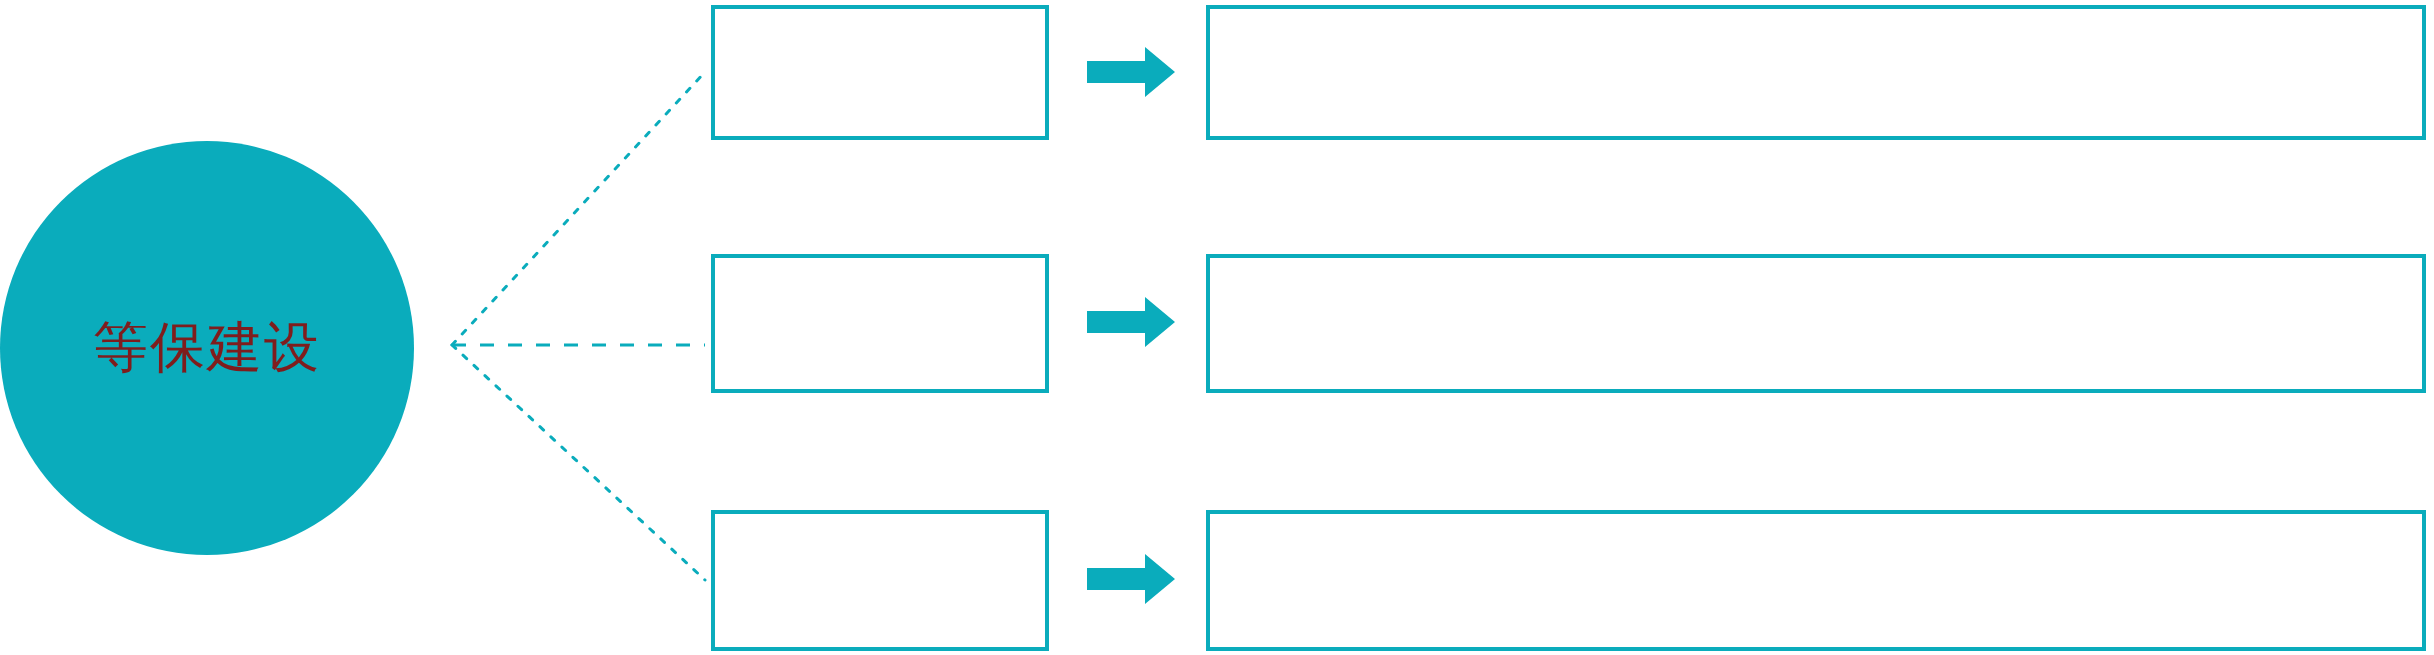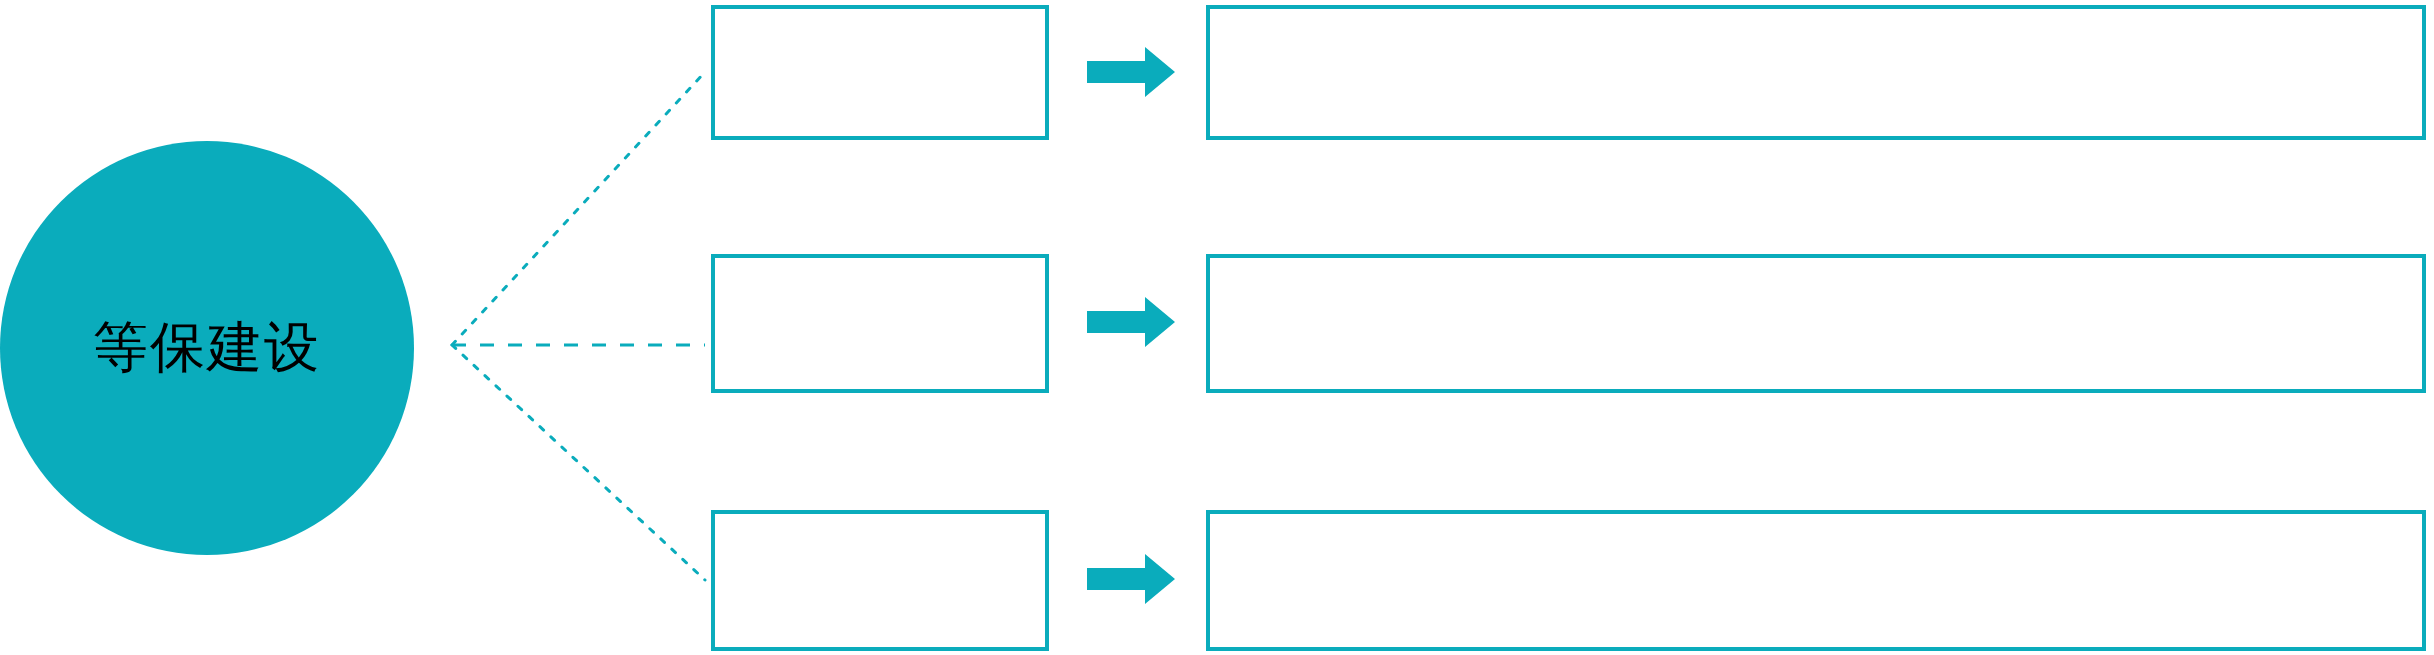--- a/index.html
+++ b/index.html
@@ -28,21 +28,21 @@
     height: 414px;
     border-radius: 50%;
     background: #0aacbc;
     display: flex;
     flex-direction: column;
     align-items: center;
     justify-content: center;
     box-sizing: border-box;
   }
   .hub-line {
-    color: #000000;
+    color: #7f1d1d;
     font-size: 55px;
     line-height: 1.16;
     letter-spacing: 2px;
     font-weight: 400;
     white-space: nowrap;
     text-align: center;
   }
 
   
   .connectors {

